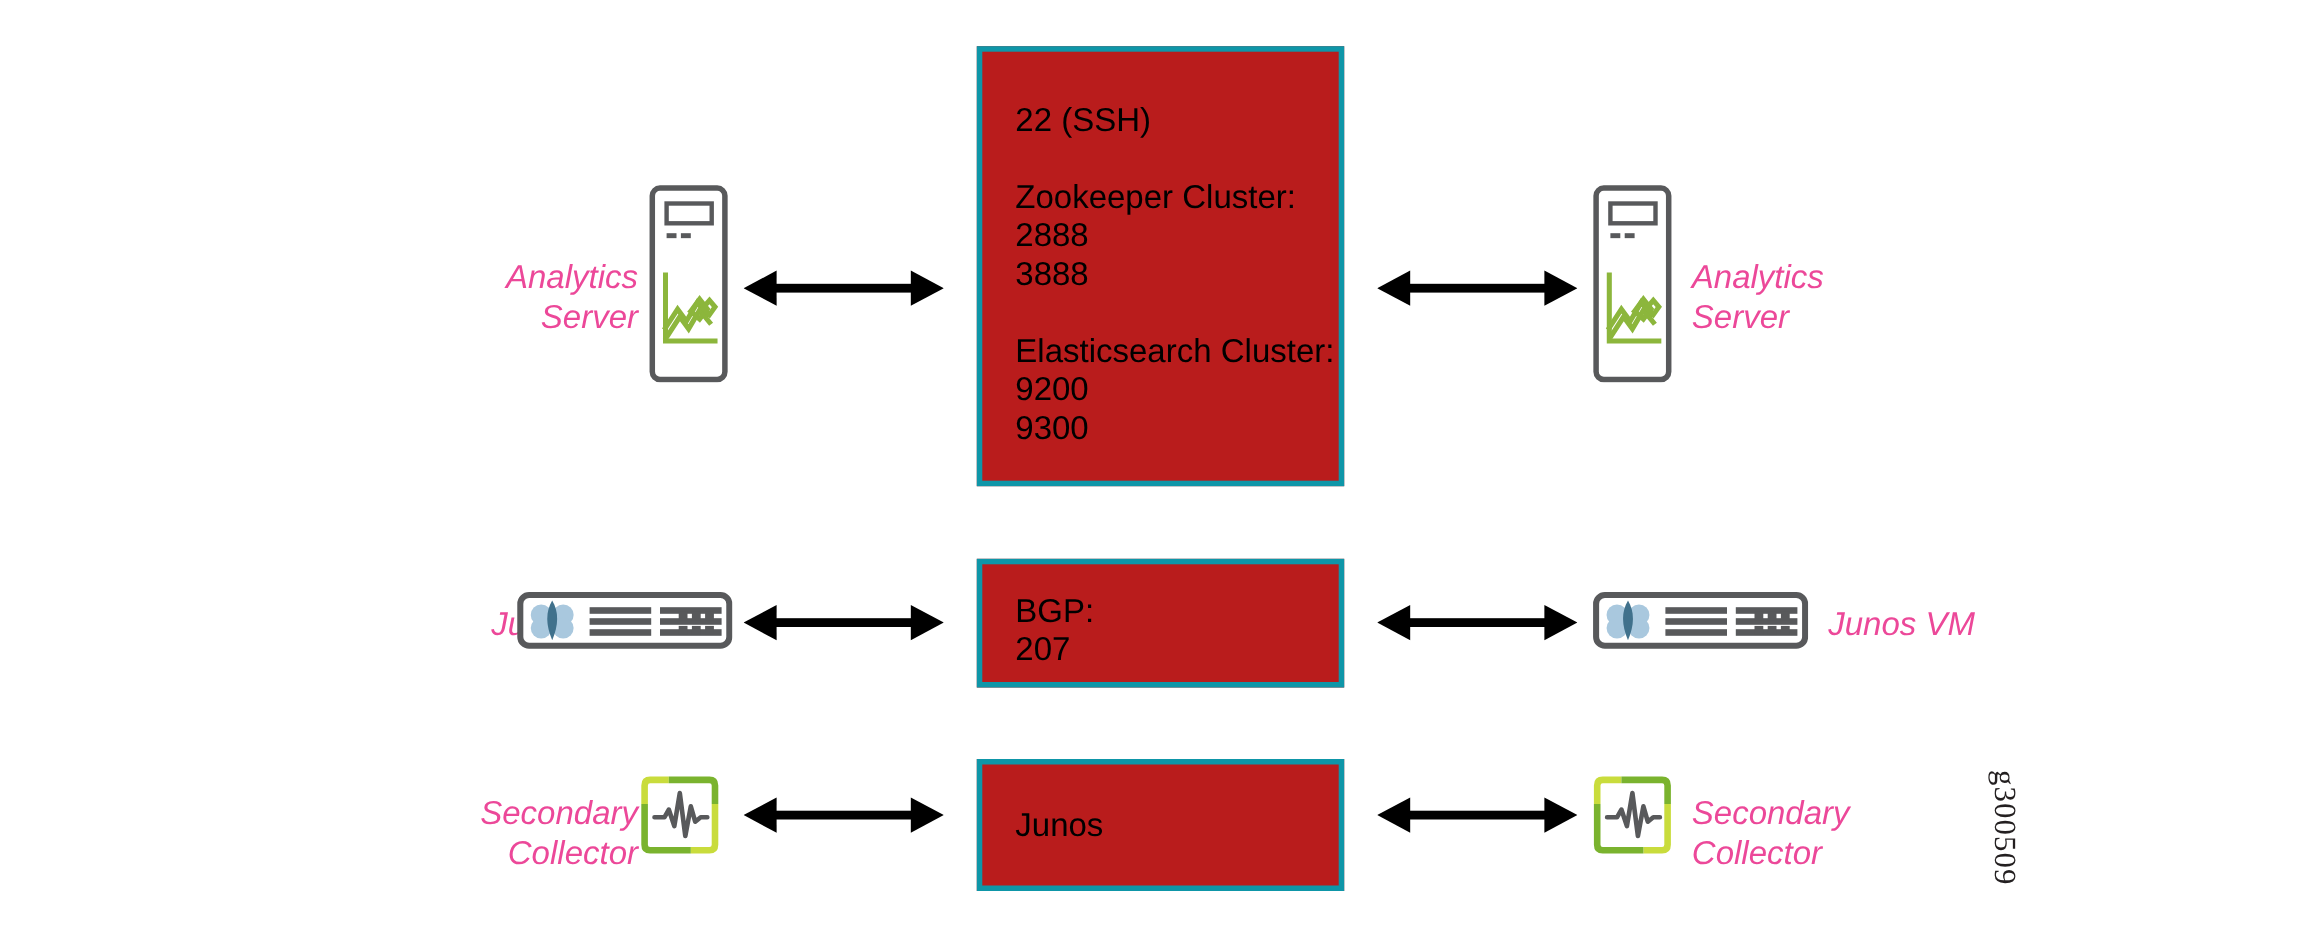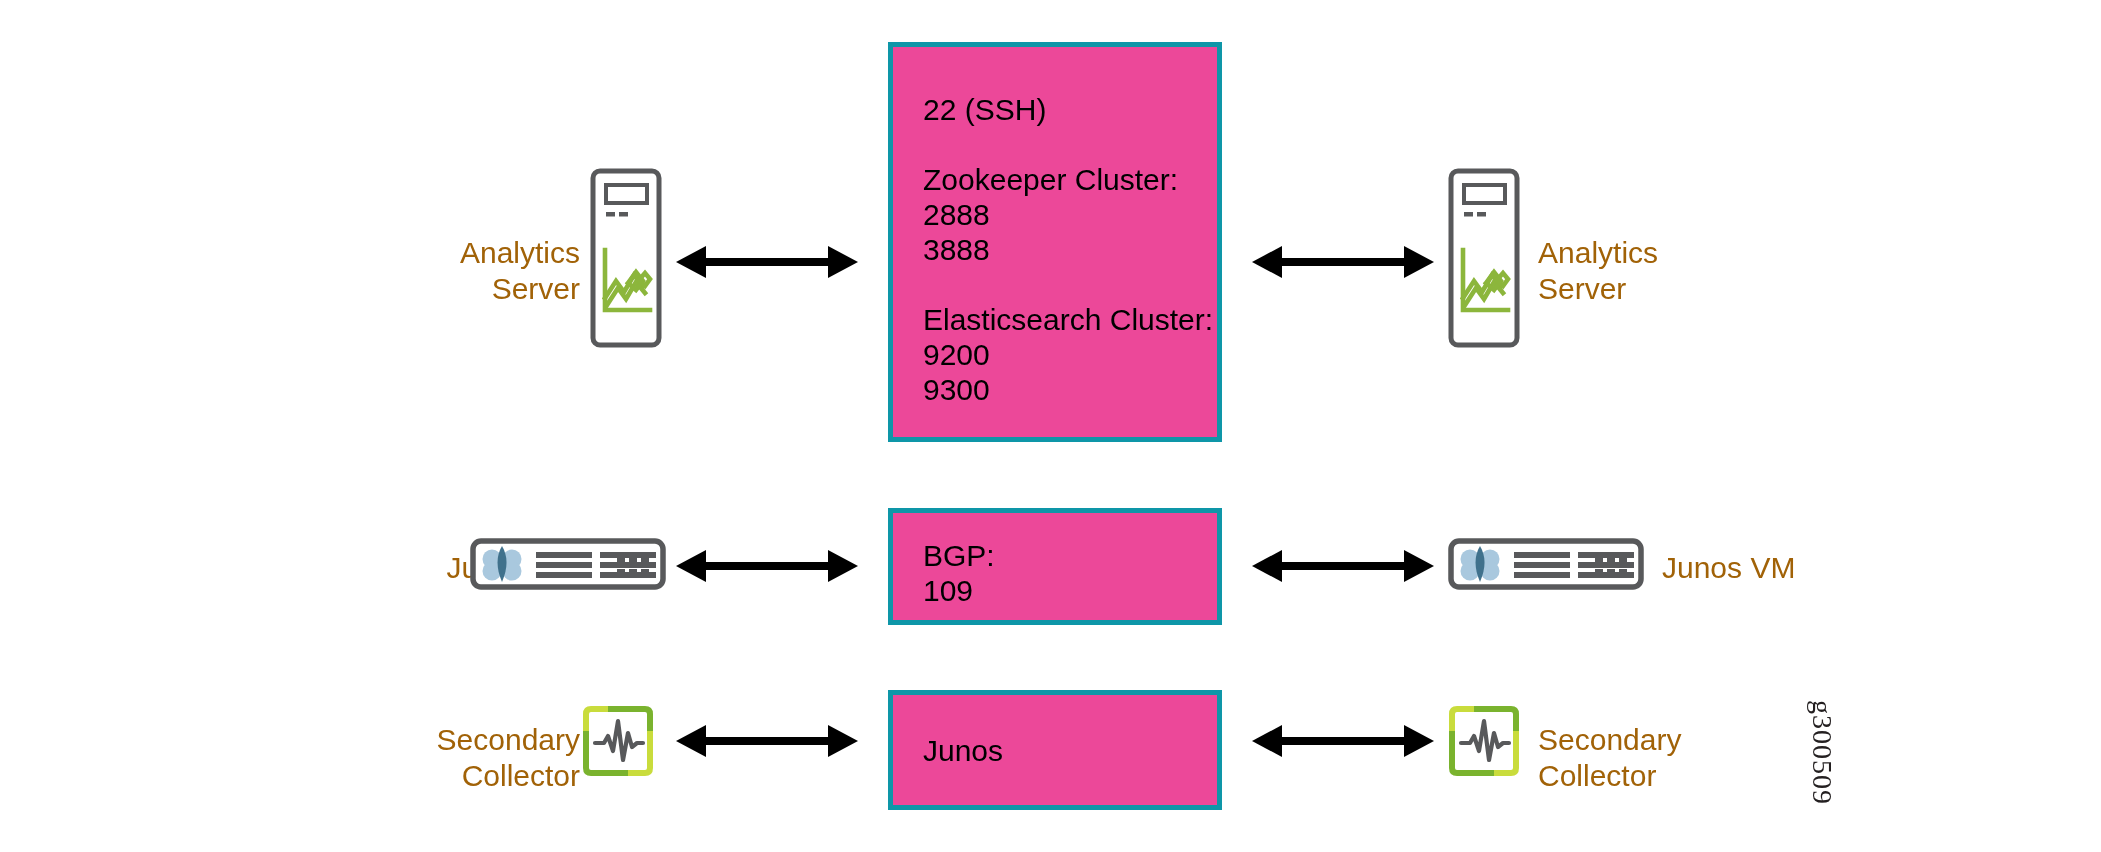--- a/index.html
+++ b/index.html
@@ -19,21 +19,21 @@
     position: relative;
     width: 2101px;
     height: 852px;
   }
 
   
   .teal-box {
     position: absolute;
     box-sizing: border-box;
     border: 5px solid #0e96a8;
-    background: #ec4899;
+    background: #b91c1c;
   }
   .teal-box .box-text {
     position: absolute;
     left: 30px;
     font-size: 30px;
     line-height: 35px;
     color: #000000;
     white-space: pre;
   }
 
@@ -51,22 +51,23 @@
     position: absolute;
     height: 44px;
   }
   .arrow svg { display: block; }
 
   
   .node-label {
     position: absolute;
     font-size: 30px;
     line-height: 36px;
-    color: #a16207;
+    color: #ec4899;
     white-space: pre;
+    font-style: italic;
   }
   .label-right-align { text-align: right; }
   .label-left-align  { text-align: left; }
 
   
   .server-icon { position: absolute; }
 
   
   .junos-icon { position: absolute; }
 
@@ -196,21 +197,21 @@
   <div class="arrow" style="left: 676px; top: 544px;">
     <svg width="182" height="44" viewBox="0 0 182 44" xmlns="http://www.w3.org/2000/svg">
       <rect x="26" y="18" width="130" height="8" fill="#000000"></rect>
       <polygon points="0,22 30,6 30,38" fill="#000000"></polygon>
       <polygon points="182,22 152,6 152,38" fill="#000000"></polygon>
     </svg>
   </div>
 
   <div class="teal-box" id="box-bgp">
     <div class="box-text">BGP:
-109</div>
+207</div>
   </div>
 
   <div class="arrow" style="left: 1252px; top: 544px;">
     <svg width="182" height="44" viewBox="0 0 182 44" xmlns="http://www.w3.org/2000/svg">
       <rect x="26" y="18" width="130" height="8" fill="#000000"></rect>
       <polygon points="0,22 30,6 30,38" fill="#000000"></polygon>
       <polygon points="182,22 152,6 152,38" fill="#000000"></polygon>
     </svg>
   </div>
 

